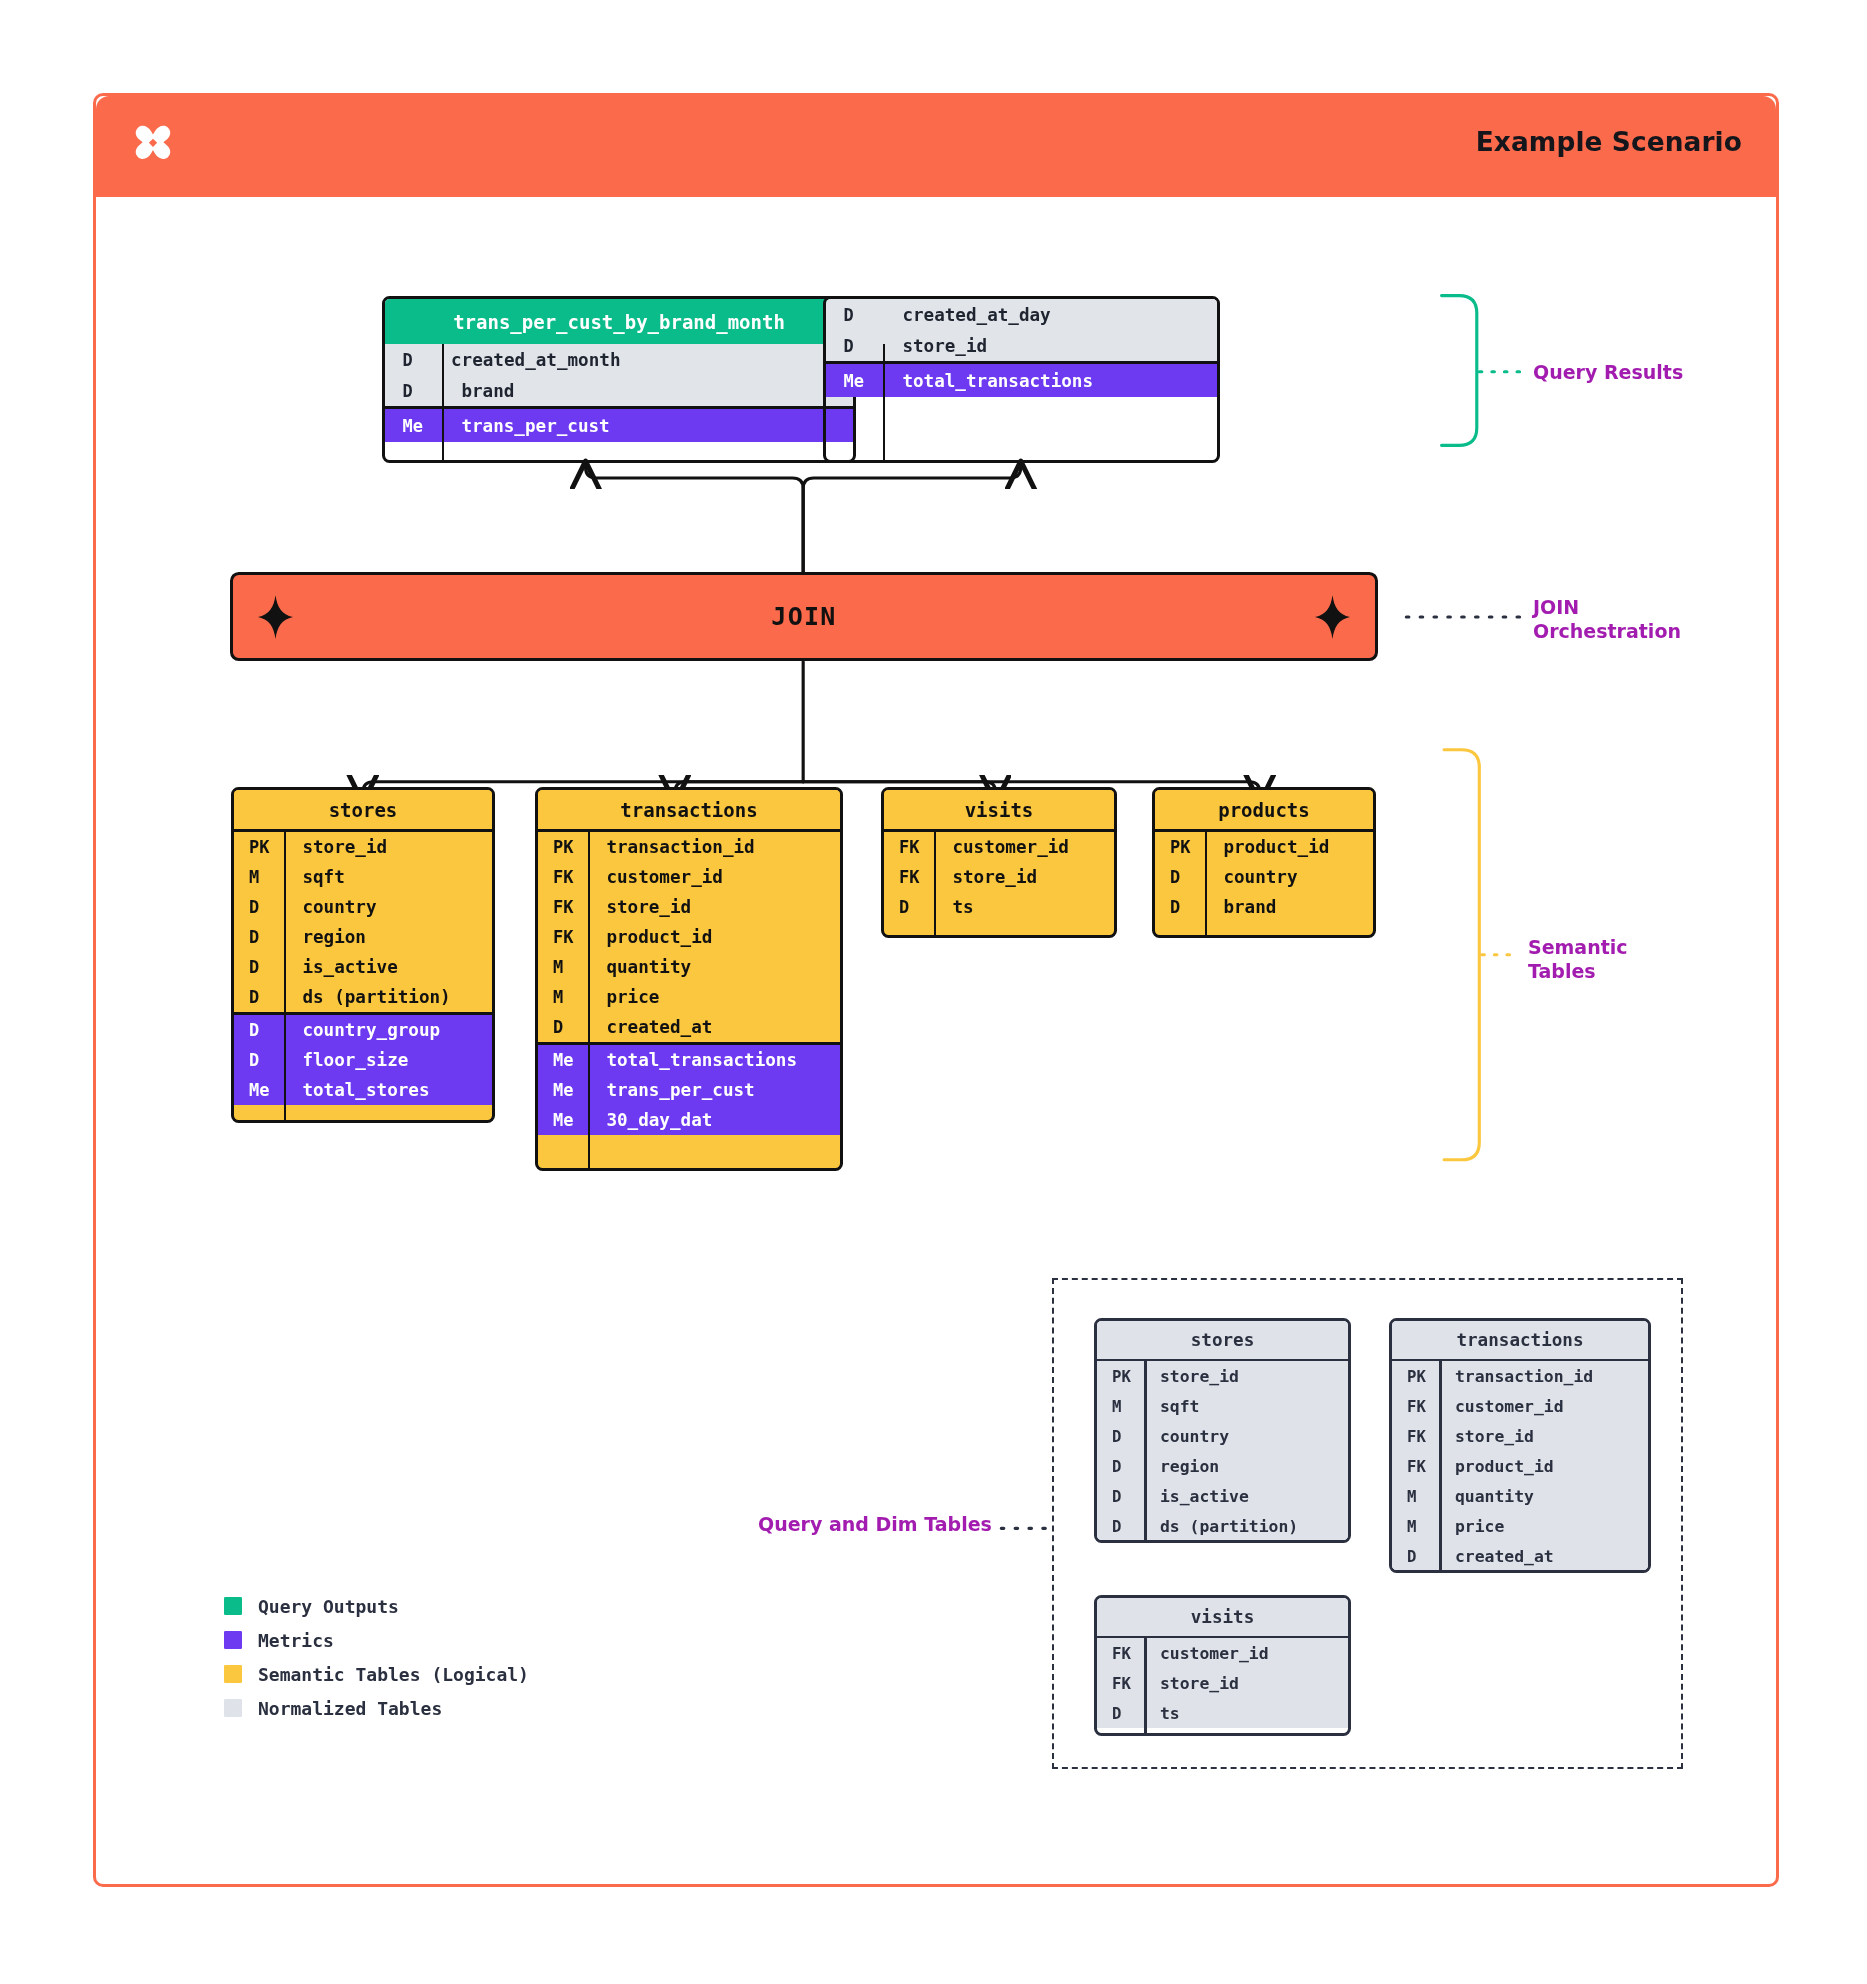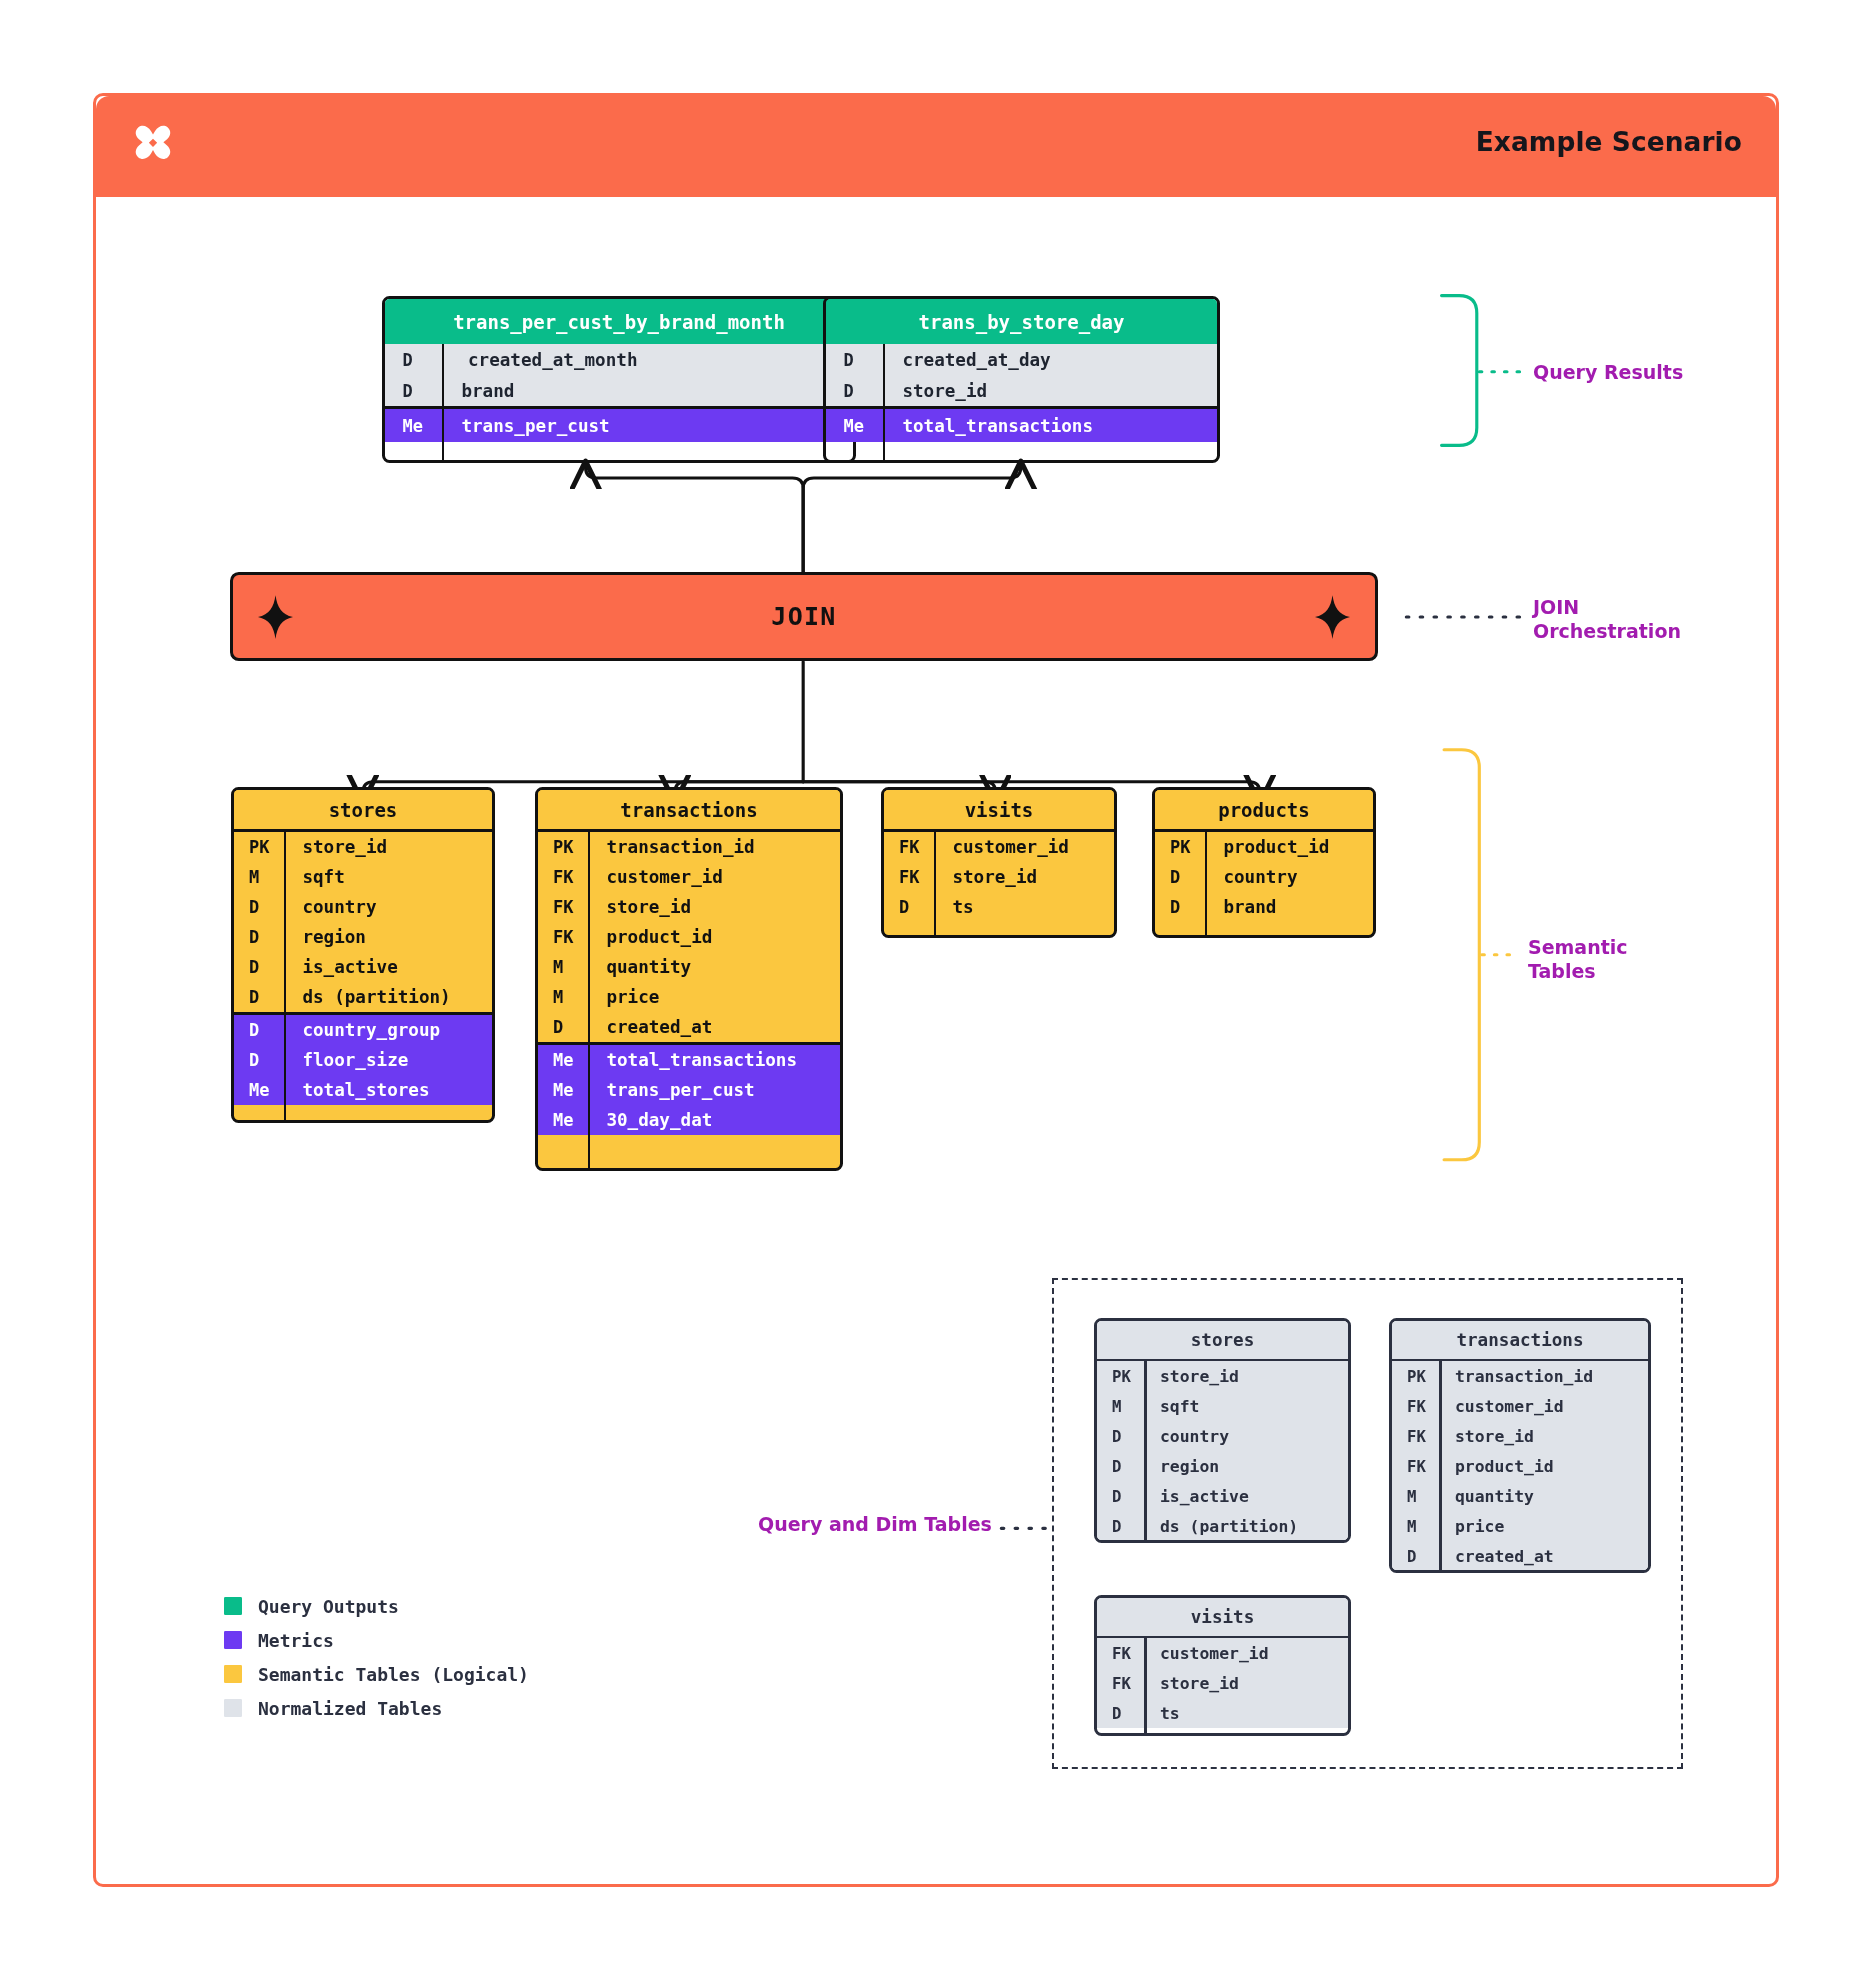--- a/index.html
+++ b/index.html
@@ -152,39 +152,38 @@
 
     <path d="M1592,2430 L1672,2430" fill="none" stroke="#2b3040" stroke-width="5" stroke-linecap="round" stroke-dasharray="4 18"></path>
   </svg>
 
   <div class="tbl qr" style="left:382px;top:296px;width:474px;height:167px;">
     <div class="thead" style="height:45px;">trans_per_cust_by_brand_month</div>
     <div class="tbody">
       <div class="dim-sec">
         <div class="trow" style="height:31px;">
           <span class="tag" style="width:60px;padding-left:17.6px;">D</span>
-          <span class="fld" style="padding-left:23px;">created_at_month</span>
+          <span class="fld" style="padding-left:6px;">created_at_month</span>
         </div>
         <div class="trow" style="height:31px;">
           <span class="tag" style="width:60px;padding-left:17.6px;">D</span>
           <span class="fld" style="padding-left:16.4px;">brand</span>
         </div>
       </div>
       <div class="met-sec">
         <div class="trow" style="height:33px;">
           <span class="tag" style="width:60px;padding-left:17.6px;">Me</span>
           <span class="fld" style="padding-left:16.4px;">trans_per_cust</span>
         </div>
       </div>
     </div>
     <div class="divider" style="left:57px;top:45px;bottom:0;"></div>
   </div>
 
   <div class="tbl qr" style="left:823px;top:296px;width:397px;height:167px;">
-    <div class="thead" style="height:45px;">trans_by_store_day</div>
     <div class="tbody">
       <div class="dim-sec">
         <div class="trow" style="height:31px;">
           <span class="tag" style="width:60px;padding-left:17.6px;">D</span>
           <span class="fld" style="padding-left:16.4px;">created_at_day</span>
         </div>
         <div class="trow" style="height:31px;">
           <span class="tag" style="width:60px;padding-left:17.6px;">D</span>
           <span class="fld" style="padding-left:16.4px;">store_id</span>
         </div>

